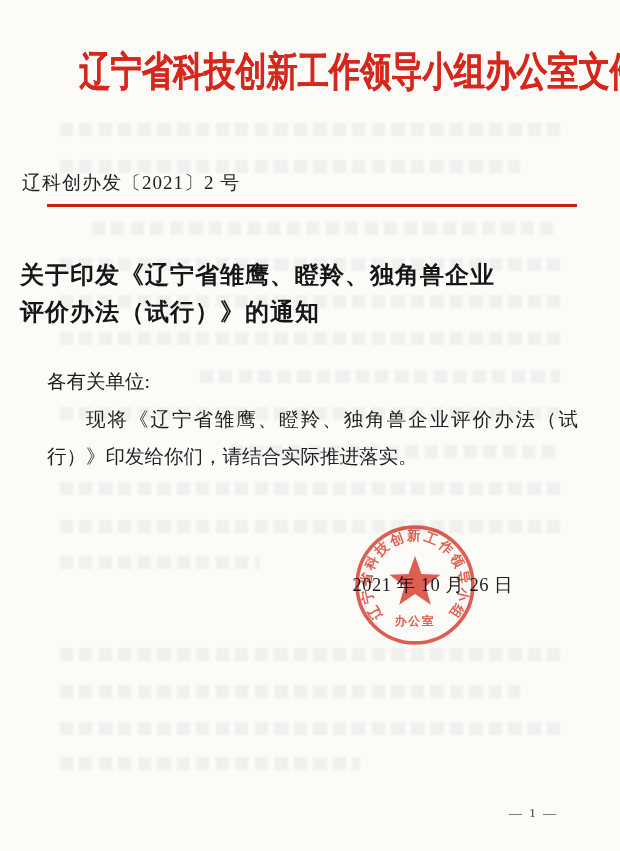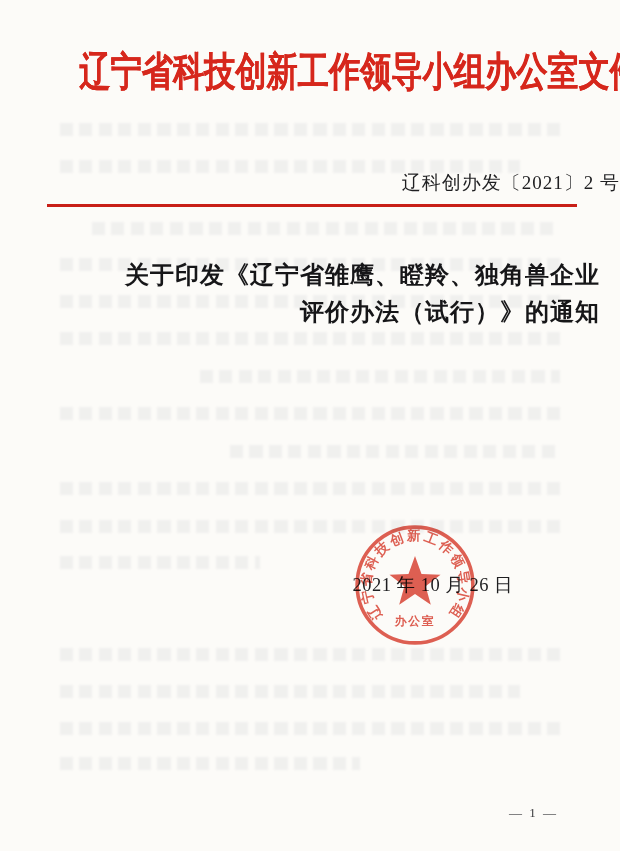--- a/index.html
+++ b/index.html
@@ -47,41 +47,42 @@
     transform: scaleX(0.78);
     transform-origin: 50% 50%;
     text-shadow: 0.5px 0 0 var(--header-red, #d6271c);
   }
 
   .doc-number {
     position: absolute;
     top: 170px;
     left: 0;
     right: 0;
-    text-align: right;
+    text-align: left;
     font-size: 19px;
     letter-spacing: 1px;
+    padding-left: 22px;
   }
 
   .red-line {
     position: absolute;
     top: 204px;
     left: 47px;
     width: 530px;
     height: 3px;
     background: var(--line-red, #c81f17);
   }
 
   .doc-title {
     position: absolute;
     top: 257px;
     left: 20px;
     right: 20px;
     margin: 0;
-    text-align: right;
+    text-align: left;
     font-size: 24px;
     font-weight: bold;
     line-height: 37px;
     letter-spacing: 1px;
     color: #161618;
   }
 
   .body-block {
     position: absolute;
     top: 363px;
@@ -170,20 +171,24 @@
 
   <div class="doc-number">辽科创办发〔2021〕2 号</div>
 
   <div class="red-line"></div>
 
   <h2 class="doc-title">
     <span style="display:block;">关于印发《辽宁省雏鹰、瞪羚、独角兽企业</span>
     <span style="display:block;">评价办法（试行）》的通知</span>
   </h2>
 
+  <div class="body-block">
+    <p class="salutation">各有关单位:</p>
+    <p class="paragraph">现将《辽宁省雏鹰、瞪羚、独角兽企业评价办法（试行）》印发给你们，请结合实际推进落实。</p>
+  </div>
 
   <div class="sign-block">
     <div class="sign-date">2021 年 10 月 26 日</div>
   </div>
 
   <svg class="seal" viewBox="0 0 120 120" aria-hidden="true">
     <circle class="seal-ring" cx="60" cy="60" r="56" stroke-width="3.5"></circle>
     <polygon class="seal-star" points="60,32 66.3,49.3 84.7,50 70.3,61.3 75.3,79 60,68.8 44.7,79 49.7,61.3 35.3,50 53.7,49.3"></polygon>
     <defs>
       <path id="seal-arc" d="M 27.1 87.6 A 43 43 0 1 1 92.9 87.6" fill="none"></path>

